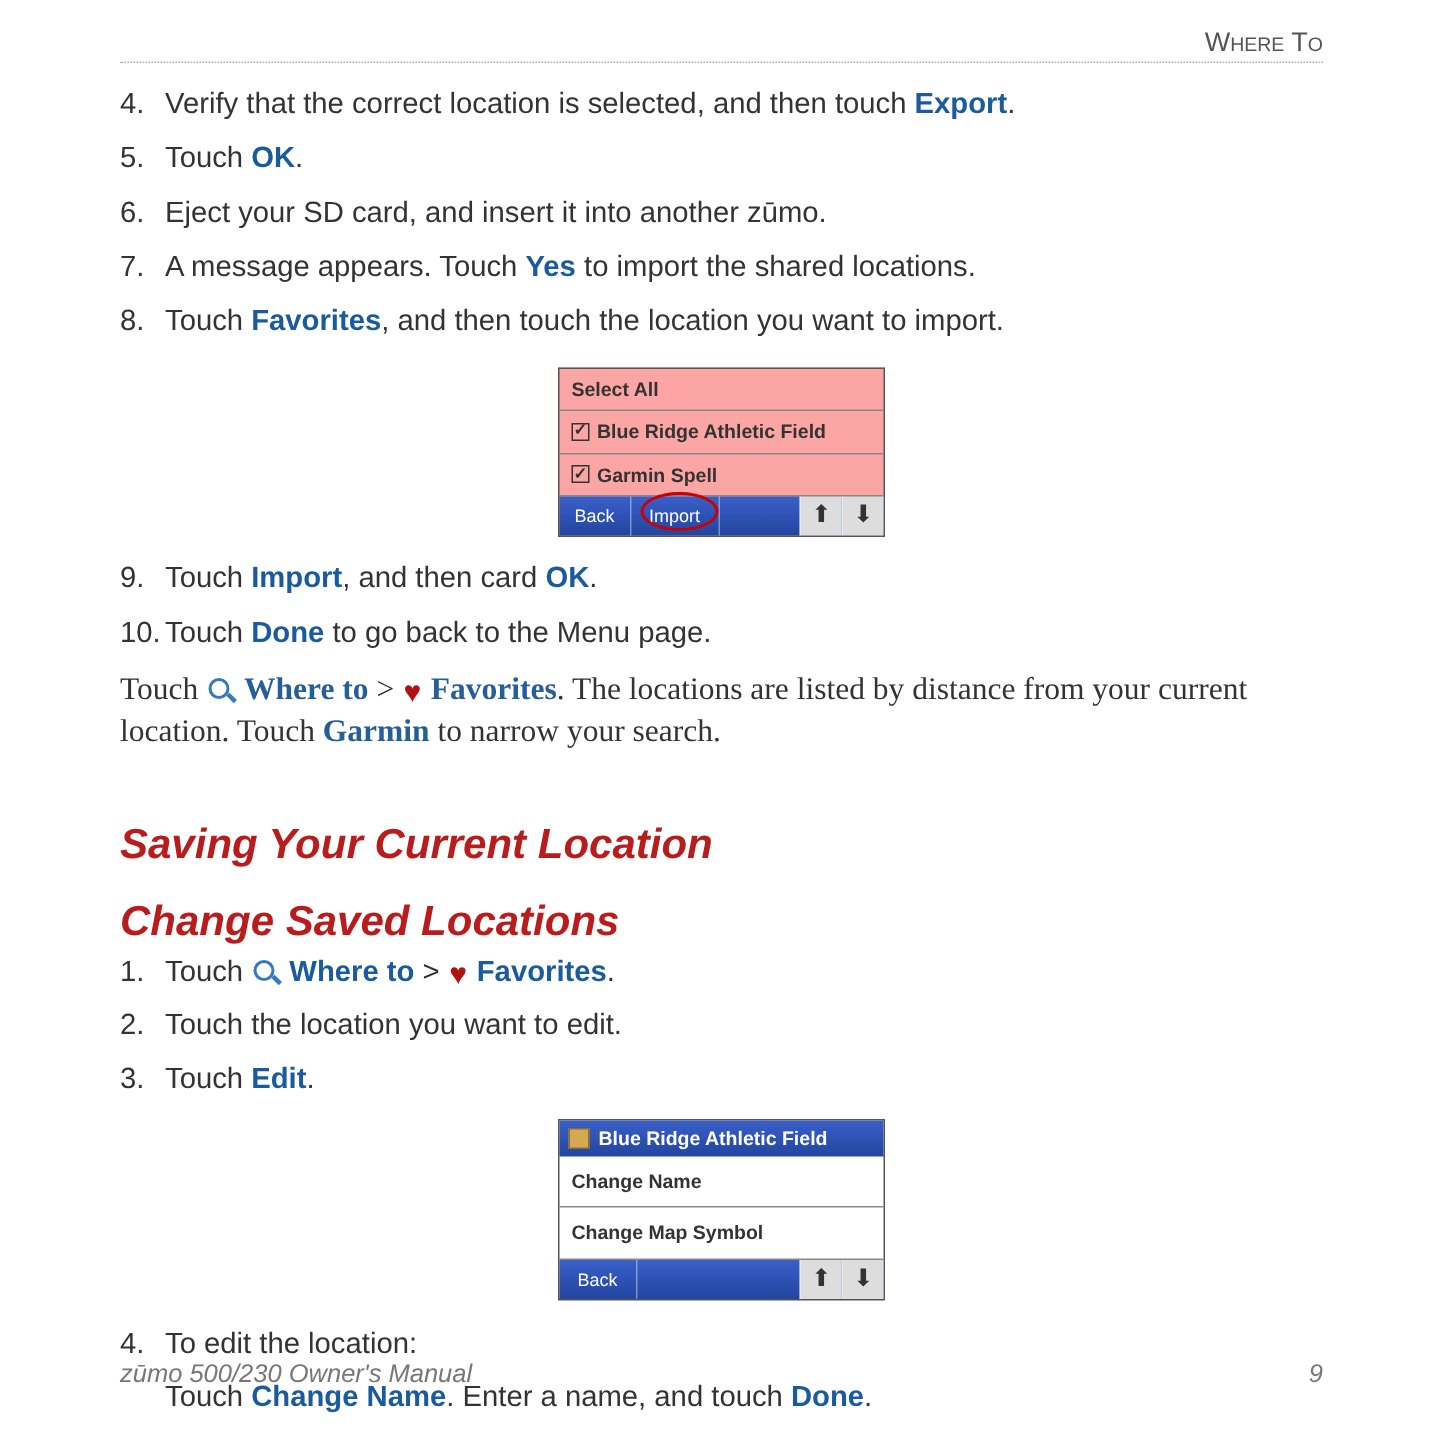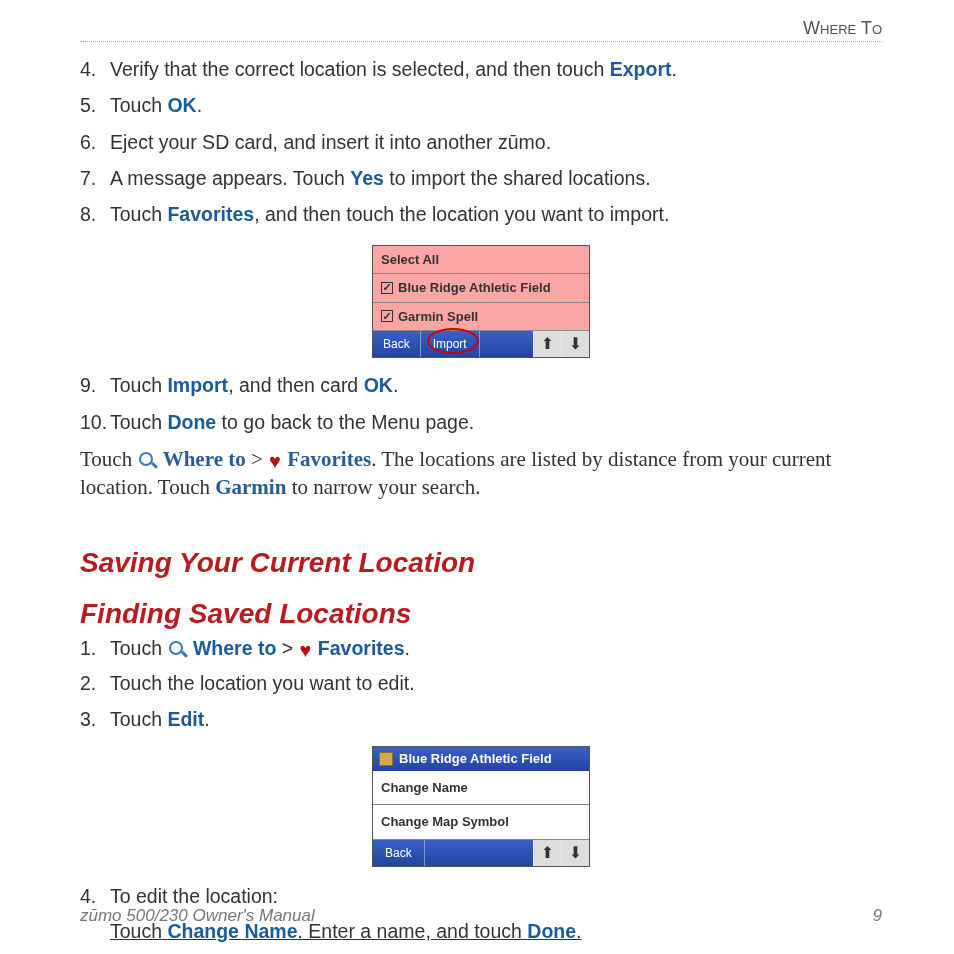--- a/index.html
+++ b/index.html
@@ -92,21 +92,20 @@
   .serif-body {
     font-family: "Times New Roman", serif;
     font-size: 21px;
     color: #333;
     line-height: 1.35;
     margin-bottom: 6px;
   }
   .sub {
     padding-left: 30px;
     margin-bottom: 8px;
-    text-decoration: underline;
   }
   .footer {
     position: absolute;
     bottom: 28px;
     left: 80px;
     right: 72px;
     display: flex;
     justify-content: space-between;
     color: #777;
     font-style: italic;
@@ -345,21 +344,21 @@
       </ol>
 
       <div class="serif-body">
         <span>Touch </span><span class="icon-mag"></span> <span class="serif-blue">Where to</span><span> &gt; </span><span class="icon-heart">♥</span> <span class="serif-blue">Favorites</span><span>. The locations are listed by distance from your current location. Touch </span><span class="serif-blue">Garmin</span><span> to narrow your search.</span>
       </div>
     </div>
 
     <div class="col col-right">
       <div class="heading" style="margin-top:0">Saving Your Current Location</div>
 
-      <div class="heading">Finding Saved Locations</div>
+      <div class="heading">Change Saved Locations</div>
       <ol>
         <li>
           <span>Touch </span><span class="icon-mag"></span> <span class="bold-blue">Where to</span><span> &gt; </span><span class="icon-heart">♥</span> <span class="bold-blue">Favorites</span><span>.</span>
         </li>
         <li>Touch the location you want to edit.</li>
         <li>
           <span>Touch </span><span class="bold-blue">Edit</span><span>.</span>
         </li>
       </ol>
 

